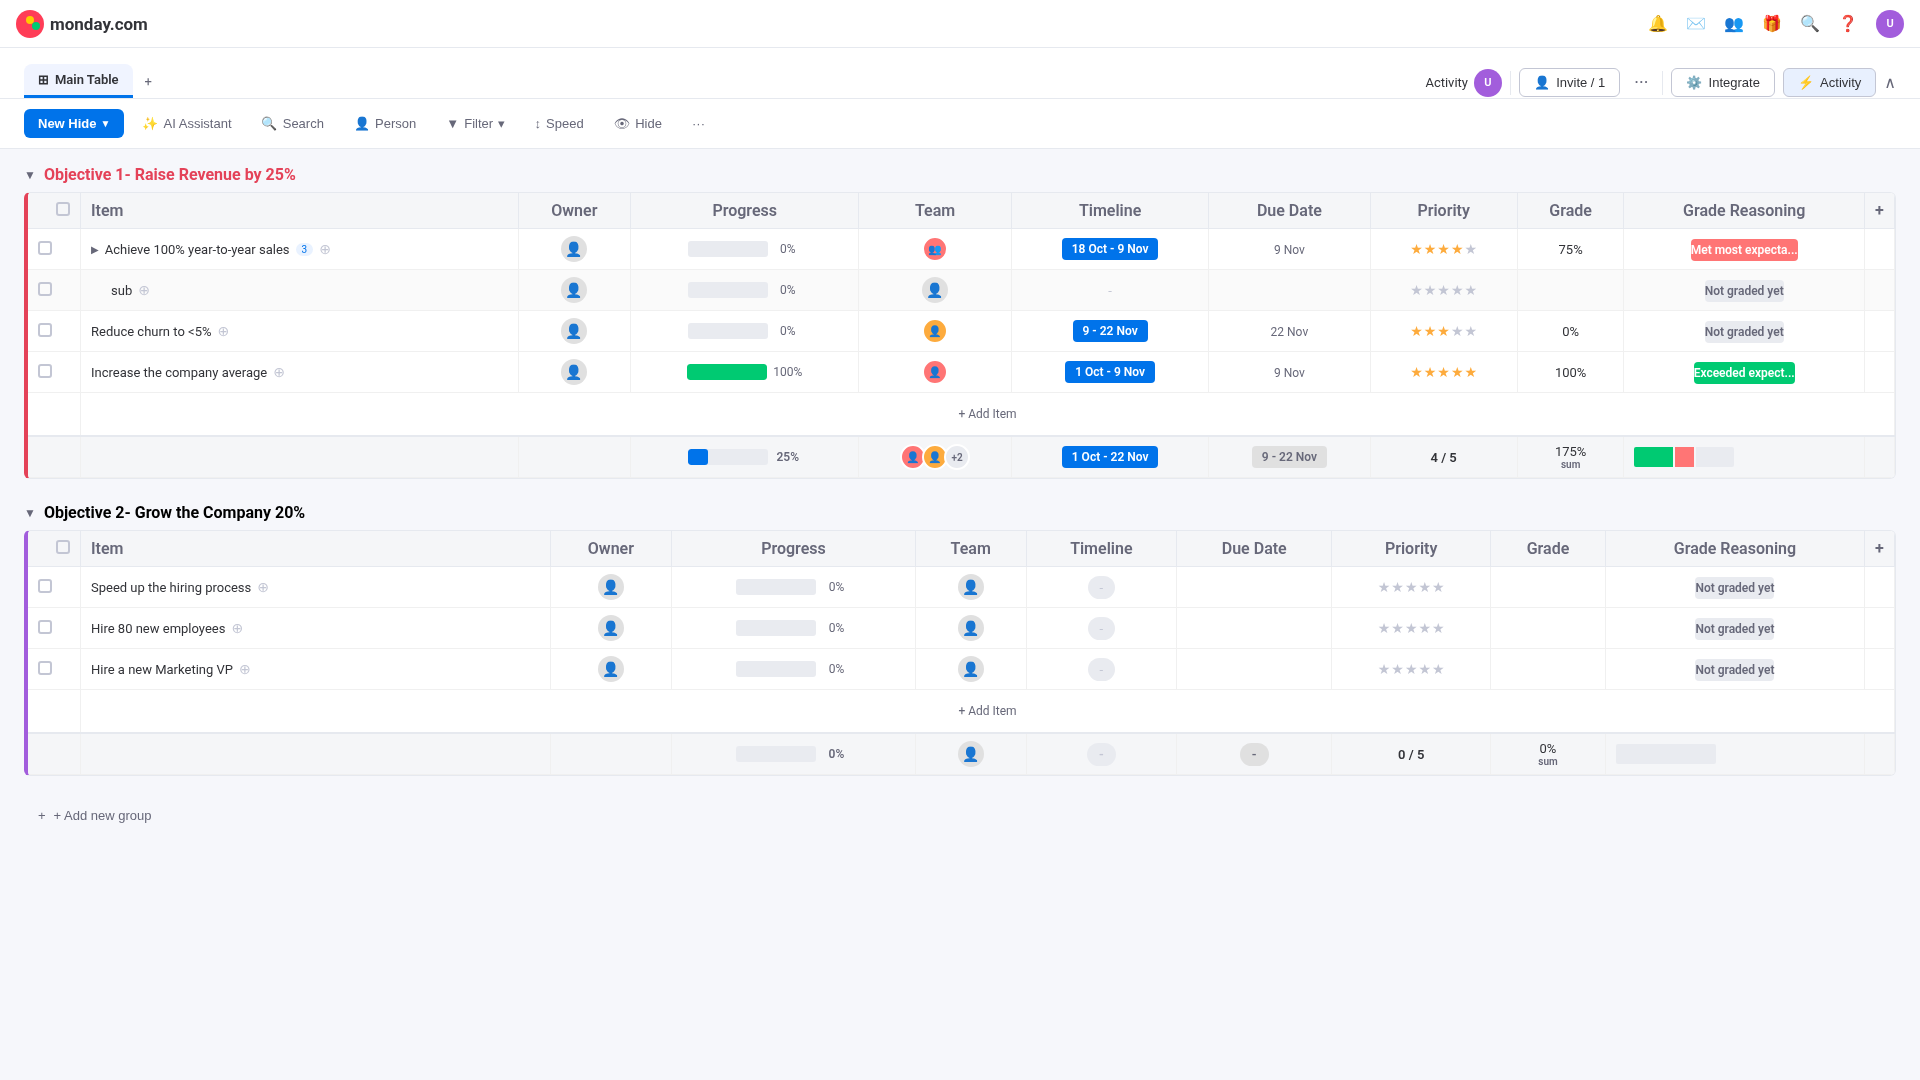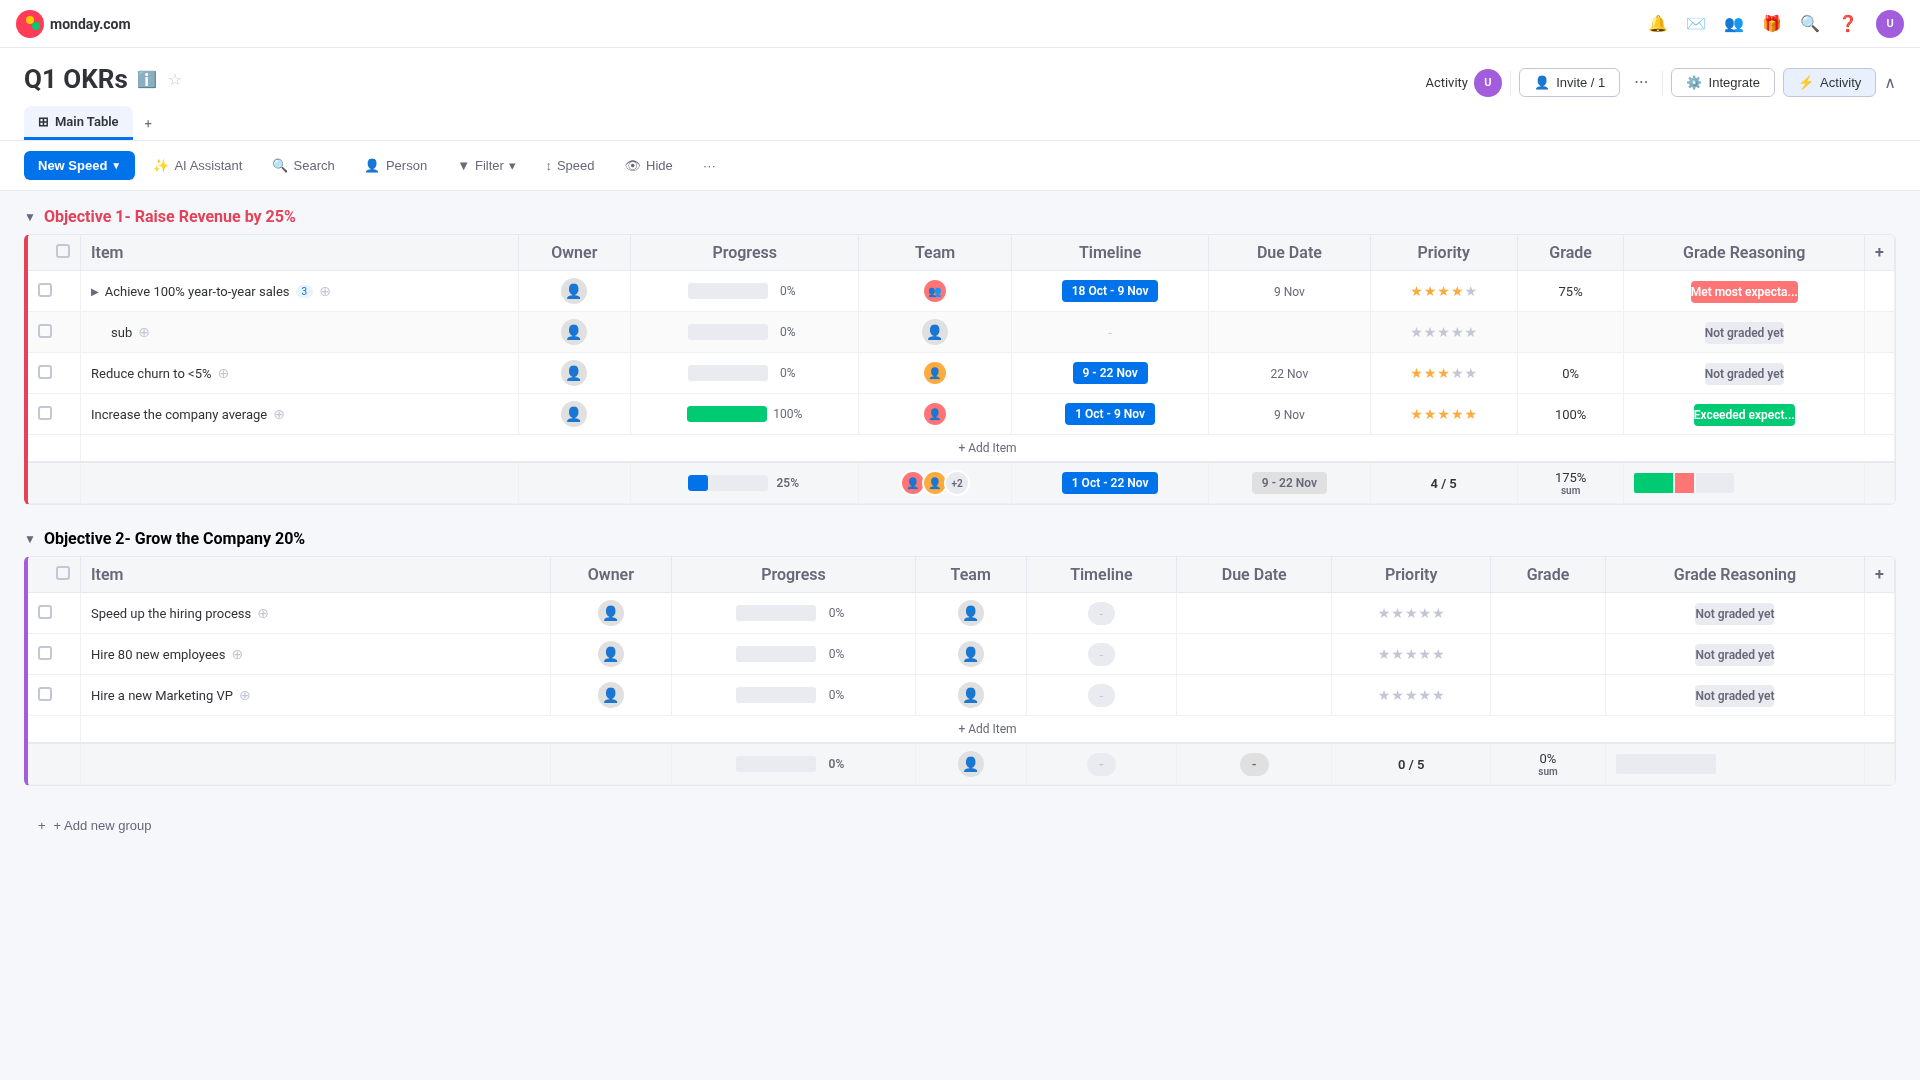--- a/index.html
+++ b/index.html
@@ -1,20 +1,20 @@
 <!DOCTYPE html>
 <html><head>
   <meta charset="utf-8">
   <style>
     * { box-sizing: border-box; margin: 0; padding: 0; }
     body { font-family: -apple-system, BlinkMacSystemFont, 'Segoe UI', Roboto, sans-serif; background: #f6f7fb; font-size: 13px; color: #323338; }
 
     
     .top-nav { background: #fff; border-bottom: 1px solid #e6e9ef; display: flex; align-items: center; padding: 0 16px; height: 48px; }
-    .logo-area { display: flex; align-items: center; gap: 6px; font-weight: 700; font-size: 14px; color: #323338; margin-right: auto; }
+    .logo-area { display: flex; align-items: center; gap: 6px; font-weight: 700; font-size: 17px; color: #323338; margin-right: auto; }
     .logo-icon { width: 28px; height: 28px; }
     .nav-icons { display: flex; align-items: center; gap: 18px; color: #676879; }
     .nav-icon { width: 20px; height: 20px; cursor: pointer; display: flex; align-items: center; justify-content: center; font-size: 16px; }
     .page-title-row { display: flex; align-items: center; gap: 10px; margin-bottom: 12px; }
     .page-title { font-size: 26px; font-weight: 700; color: #323338; }
     .title-icon { color: #c3c6d4; font-size: 16px; cursor: pointer; }
     .tabs-row { display: flex; align-items: center; gap: 4px; }
     .tab { display: flex; align-items: center; gap: 6px; padding: 8px 14px; border-radius: 8px 8px 0 0; cursor: pointer; font-size: 13px; color: #676879; border-bottom: 3px solid transparent; }
     .tab.active { color: #323338; font-weight: 600; border-bottom: 3px solid #0073ea; background: #f0f4ff; }
     .tab-add { color: #676879; padding: 8px; cursor: pointer; }
@@ -53,21 +53,21 @@
 
     
     .checkbox { width: 14px; height: 14px; border: 2px solid #c3c6d4; border-radius: 3px; cursor: pointer; display: inline-block; }
 
     
     .item-cell { display: flex; align-items: center; gap: 6px; }
     .expand-icon { color: #676879; font-size: 10px; cursor: pointer; }
     .item-label { color: #323338; font-size: 13px; }
     .sub-badge { background: #e9f2ff; color: #0073ea; border-radius: 10px; font-size: 10px; padding: 1px 6px; }
     .add-icon-btn { color: #c3c6d4; cursor: pointer; font-size: 14px; }
-    .add-item-row td { color: #676879; font-size: 12px; cursor: pointer; padding: 6px 10px; }
+    .add-item-row td { color: #676879; font-size: 12px; cursor: pointer; padding: 14px 10px; }
 
     
     .owner-avatar { width: 26px; height: 26px; border-radius: 50%; background: #e0e0e0; display: flex; align-items: center; justify-content: center; color: #676879; font-size: 14px; margin: 0 auto; }
 
     
     .progress-cell { display: flex; align-items: center; gap: 6px; justify-content: center; }
     .progress-bar-bg { width: 80px; height: 16px; background: #e9ebf0; border-radius: 3px; overflow: hidden; }
     .progress-bar-fill { height: 100%; background: #00ca72; border-radius: 3px; }
     .progress-bar-fill.blue { background: #0073ea; }
     .progress-pct { font-size: 12px; color: #676879; min-width: 28px; }
@@ -141,25 +141,20 @@
     <span class="nav-icon">✉️</span>
     <span class="nav-icon">👥</span>
     <span class="nav-icon">🎁</span>
     <span class="nav-icon">🔍</span>
     <span class="nav-icon">❓</span>
     <span class="nav-icon" style="width:28px;height:28px;border-radius:50%;background:#a25ddc;display:flex;align-items:center;justify-content:center;color:white;font-size:11px;font-weight:600;">U</span>
   </div>
 </div>
 
 <div class="page-header-container" style="background:#fff; border-bottom:1px solid #e6e9ef; padding: 16px 24px 0 24px; position:relative;">
-  <div class="page-title-row">
-    <span class="page-title">Q1 OKRs</span>
-    <span class="title-icon">ℹ️</span>
-    <span class="title-icon">☆</span>
-  </div>
 
   <div class="header-right">
     <div class="activity-btn">
       <span>Activity</span>
       <div class="activity-avatar">U</div>
     </div>
     <div style="width:1px;height:24px;background:#e6e9ef;"></div>
     <button class="invite-btn">
       <span>👤</span>
       <span>Invite / 1</span>
@@ -181,21 +176,21 @@
     <div class="tab active">
       <span>⊞</span>
       <span>Main Table</span>
     </div>
     <div class="tab-add">+</div>
   </div>
 </div>
 
 <div class="toolbar">
   <button class="btn-new-item">
-    <span>New Speed</span>
+    <span>New Hide</span>
     <span class="dropdown-arrow">▼</span>
   </button>
   <button class="toolbar-btn">
     <span>✨</span>
     <span>AI Assistant</span>
   </button>
   <button class="toolbar-btn">
     <span>🔍</span>
     <span>Search</span>
   </button>

